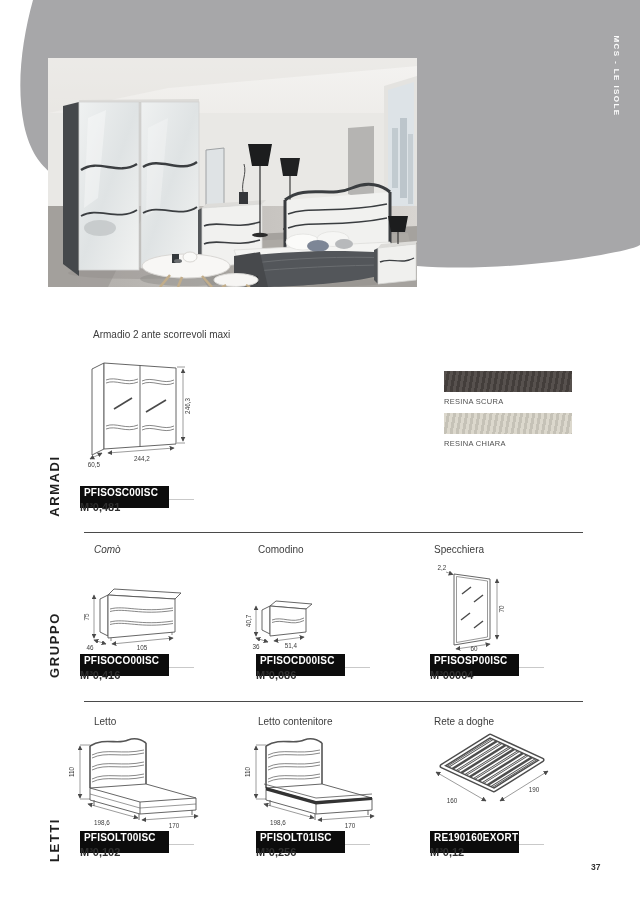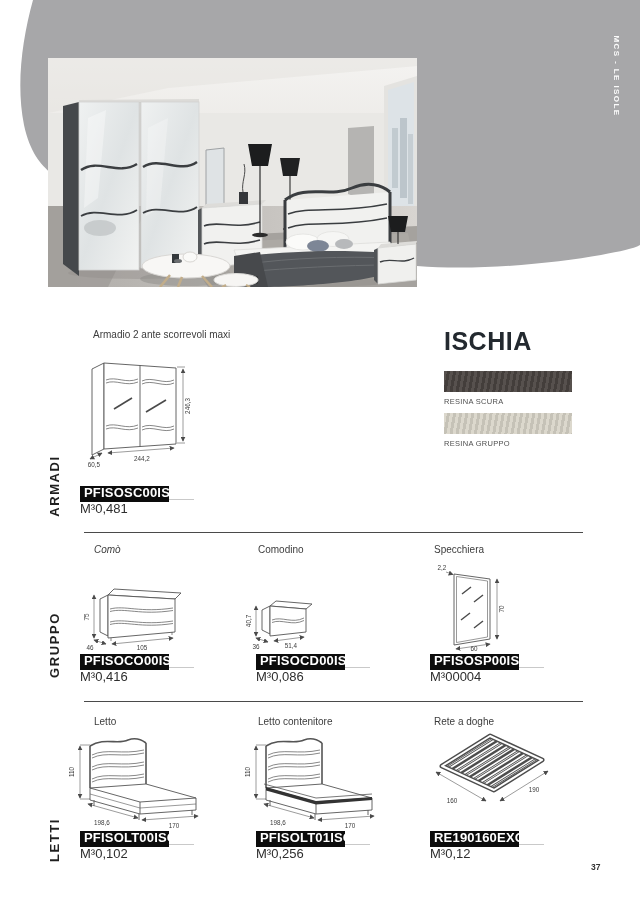--- a/index.html
+++ b/index.html
@@ -13,23 +13,23 @@
   .th1{position:absolute;left:444px;top:303px;font-size:22px;font-weight:300;color:#3e454c;letter-spacing:.3px;}
   .th2{position:absolute;left:444px;top:327px;font-size:25px;font-weight:bold;color:#23292f;letter-spacing:.5px;}
   .swatch{position:absolute;left:444px;width:128px;height:21px;
         background-image:repeating-linear-gradient(100deg,rgba(255,255,255,.07) 0 3px,rgba(0,0,0,.09) 3px 6px);}
   .swatch-label{position:absolute;left:444px;font-size:7.5px;color:#4f4f4f;letter-spacing:.3px;text-align:right;}
   .v-label{position:absolute;transform:translate(-50%,-50%) rotate(-90deg);white-space:nowrap;
         font-weight:bold;font-size:13px;letter-spacing:1.6px;color:#1f1f1f;}
   .item-title{position:absolute;font-size:10px;color:#3c3c3c;}
   .sep{position:absolute;left:84px;width:499px;border-top:1px solid #4a4a4a;height:0;}
   .code-line{position:absolute;width:114px;height:13px;border-bottom:1px solid #c9c9c9;}
-  .code{position:absolute;width:89px;height:16px;background:#0c0c0c;color:#ffffff;
-        font-size:13px;font-weight:bold;line-height:13px;padding-left:4px;box-sizing:border-box;letter-spacing:.2px;}
-  .vol{position:absolute;font-size:13px;font-weight:400;color:#2e2e2e;}
+  .code{position:absolute;width:89px;height:22px;background:#0c0c0c;color:#ffffff;
+        font-size:10px;font-weight:bold;line-height:13px;padding-left:4px;box-sizing:border-box;letter-spacing:.2px;}
+  .vol{position:absolute;font-size:11px;font-weight:700;color:#2e2e2e;}
   .pagenum{position:absolute;left:591px;top:862px;font-size:8.5px;font-weight:bold;color:#333;}
   svg text{font-family:"Liberation Sans",sans-serif;font-size:6.3px;fill:#3a3a3a;}
   .draw line,.draw path,.draw polygon{vector-effect:non-scaling-stroke;}
 </style>
 </head>
 <body>
 
 <div class="page">
 
   <svg class="bg-blob" width="640" height="300" viewBox="0 0 640 300">
@@ -146,26 +146,25 @@
         <rect x="124" y="196" width="7" height="9" fill="#33383b"></rect>
         <ellipse cx="142" cy="199" rx="7" ry="5" fill="#fafaf8" stroke="#cfcdc9" stroke-width=".8"></ellipse>
         <ellipse cx="130" cy="203" rx="4" ry="2" fill="#6b6e71"></ellipse>
         <ellipse cx="188" cy="222" rx="22" ry="6.5" fill="#f6f5f3" stroke="#deddda" stroke-width="1"></ellipse>
         <line x1="178" y1="227" x2="174" y2="229" stroke="#c2ad8a" stroke-width="2"></line>
         <line x1="198" y1="227" x2="202" y2="229" stroke="#c2ad8a" stroke-width="2"></line>
       </g>
     </svg>
   </div>
 
-  <div class="th2">ISCHIA</div>
 
   <div class="swatch" style="top: 371px; background-color: rgb(74, 68, 65);"></div>
   <div class="swatch-label" style="top:397px;">RESINA SCURA</div>
   <div class="swatch" style="top: 413px; background-color: rgb(217, 213, 201);"></div>
-  <div class="swatch-label" style="top:439px;">RESINA GRUPPO</div>
+  <div class="swatch-label" style="top:439px;">RESINA CHIARA</div>
 
   <div class="v-label" style="left:54px;top:486px;">ARMADI</div>
   <div class="v-label" style="left:54px;top:645px;">GRUPPO</div>
   <div class="v-label" style="left:54px;top:840px;">LETTI</div>
 
   <div class="sep" style="top:532px;"></div>
   <div class="sep" style="top:701px;"></div>
 
   <div class="item-title" style="left:93px;top:329px;">Armadio 2 ante scorrevoli maxi</div>
 

